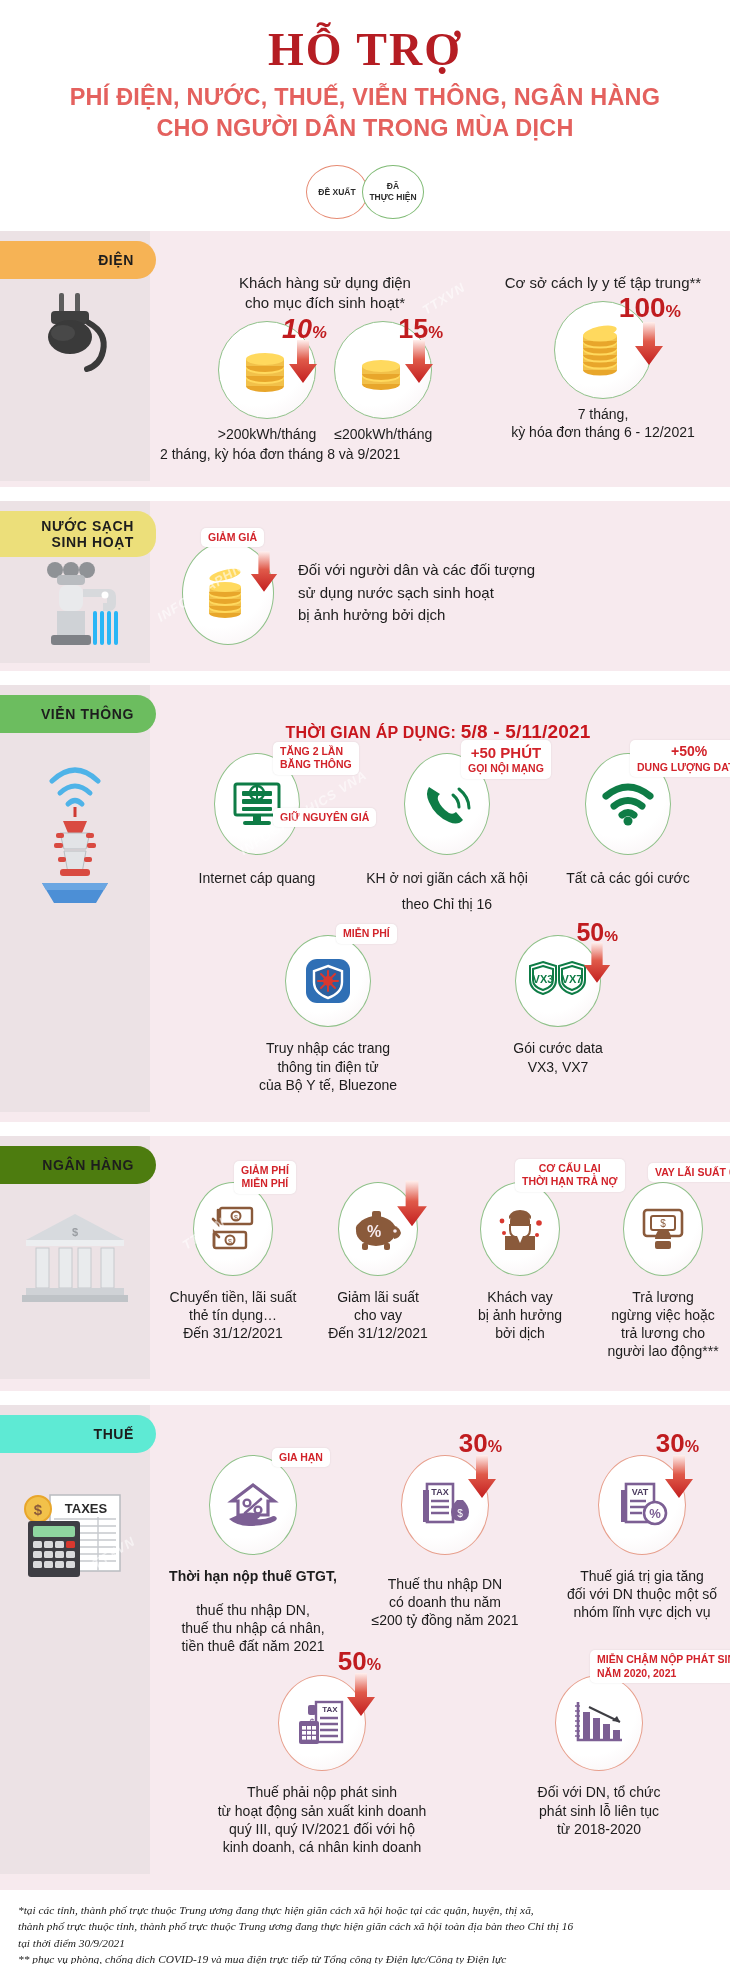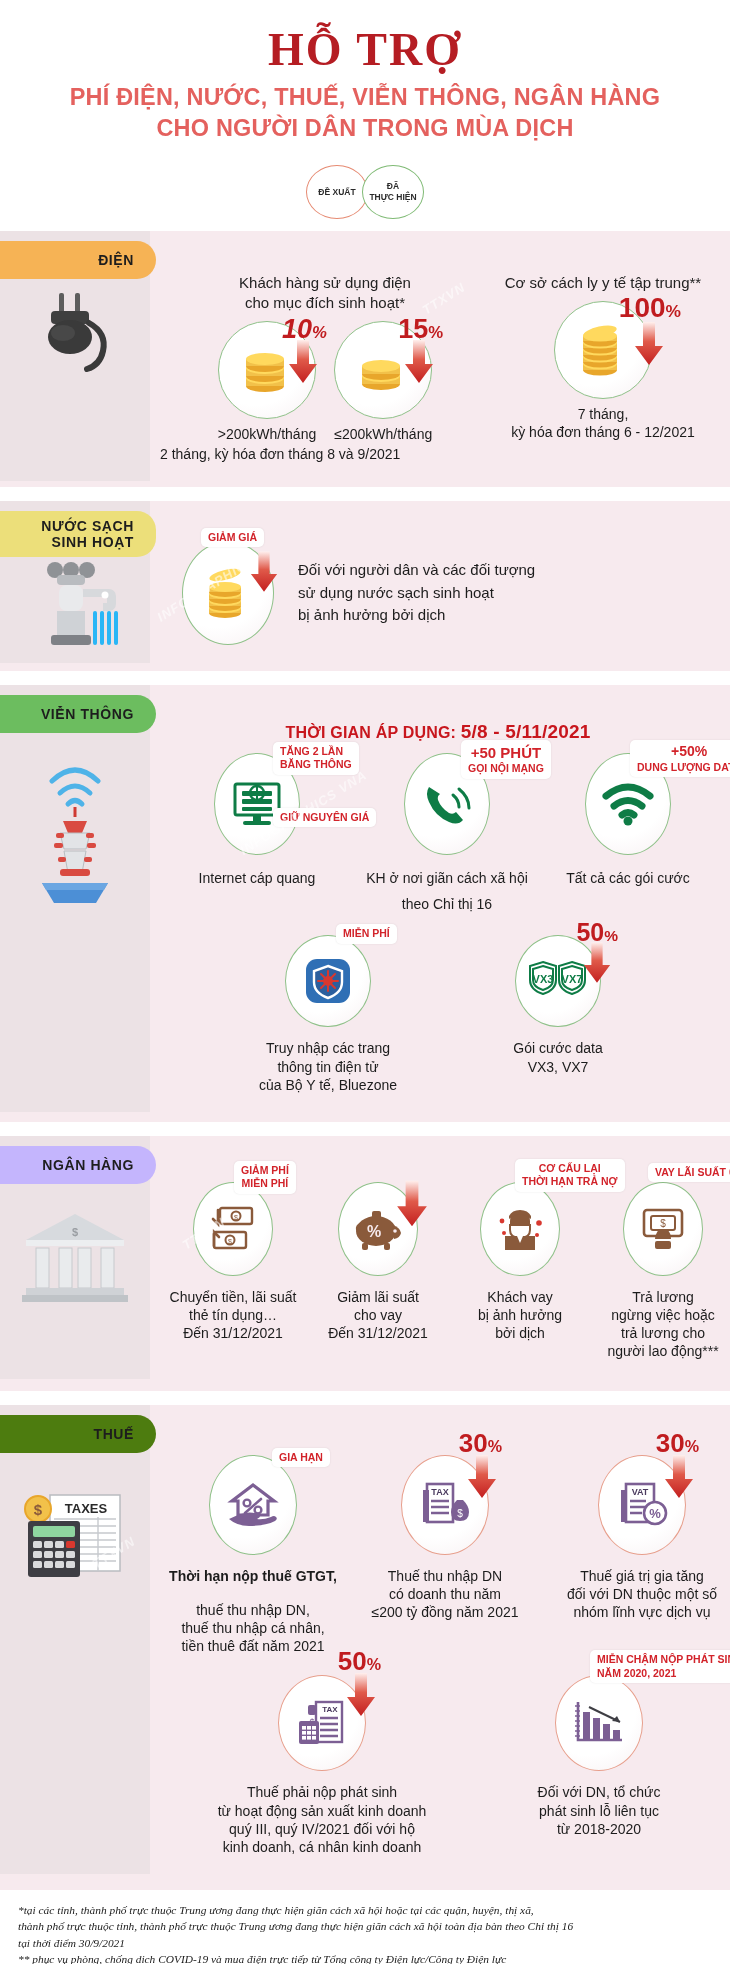--- a/index.html
+++ b/index.html
@@ -77,22 +77,22 @@
     border-top-right-radius: 19px; border-bottom-right-radius: 19px;
     display: flex; align-items: center; justify-content: flex-end;
     padding-right: 22px;
     font-size: 14px; font-weight: bold; color: #1d1d1d;
     letter-spacing: 0.6px; z-index: 5;
   }
   .tab.two-line { flex-direction: column; justify-content: center; align-items: flex-end; line-height: 1.12; padding-top:2px; }
   .tab-dien { background: #f6b355; }
   .tab-nuoc { background: #ecdf7a; height: 46px; }
   .tab-vien { background: #6cbd5f; }
-  .tab-ngan { background: #c4b5fd; }
-  .tab-thue { background: #4d7c0f; }
+  .tab-ngan { background: #4d7c0f; }
+  .tab-thue { background: #5eead4; }
 
   
   .head-note {
     font-size: 15px; color: #222; line-height: 1.32;
     text-align: center;
   }
   .row { display: flex; justify-content: center; align-items: flex-start; }
   .item { text-align: center; position: relative; }
   .circle {
     position: relative; margin: 0 auto;
@@ -699,21 +699,21 @@
                 <path d="M40 20 q-6 6 -6 12 q0 9 9 9 q9 0 9 -9 q0 -6 -6 -12 Z" fill="#7c5f94"></path>
                 <text x="43" y="37" font-size="10" fill="#fff" text-anchor="middle" font-family="Liberation Sans, sans-serif">$</text>
               </svg>
               <div class="pct" style="top:-26px; right:-14px; font-size:26px;">
                 <span>30</span><span class="sm">%</span>
               </div>
               <svg class="arrow-down" style="top:-2px; right:-10px;" width="32" height="46" viewBox="0 0 32 44">
                 <path d="M10 0 h12 v24 h8 L16 43 L2 24 h8 Z" fill="url(#ag1)"></path>
               </svg>
             </div>
-            <div class="caption" style="margin-top:12px;">Thuế thu nhập DN</div>
+            <div class="caption" style="margin-top:20px;">Thuế thu nhập DN</div>
             <div class="caption" style="margin-top:0;">có doanh thu năm</div>
             <div class="caption" style="margin-top:0;">≤200 tỷ đồng năm 2021</div>
           </div>
 
           <div class="item" style="width:196px;">
             <div class="circle orange" style="width:88px;height:100px;">
               <svg width="56" height="50" viewBox="0 0 56 50">
                 <rect x="12" y="4" width="28" height="38" fill="#fff" stroke="#7c5f94" stroke-width="2.6"></rect>
                 <text x="26" y="15" font-size="9" font-weight="bold" fill="#4a3a5e" text-anchor="middle" font-family="Liberation Sans, sans-serif">VAT</text>
                 <g stroke="#7c5f94" stroke-width="2.6">

